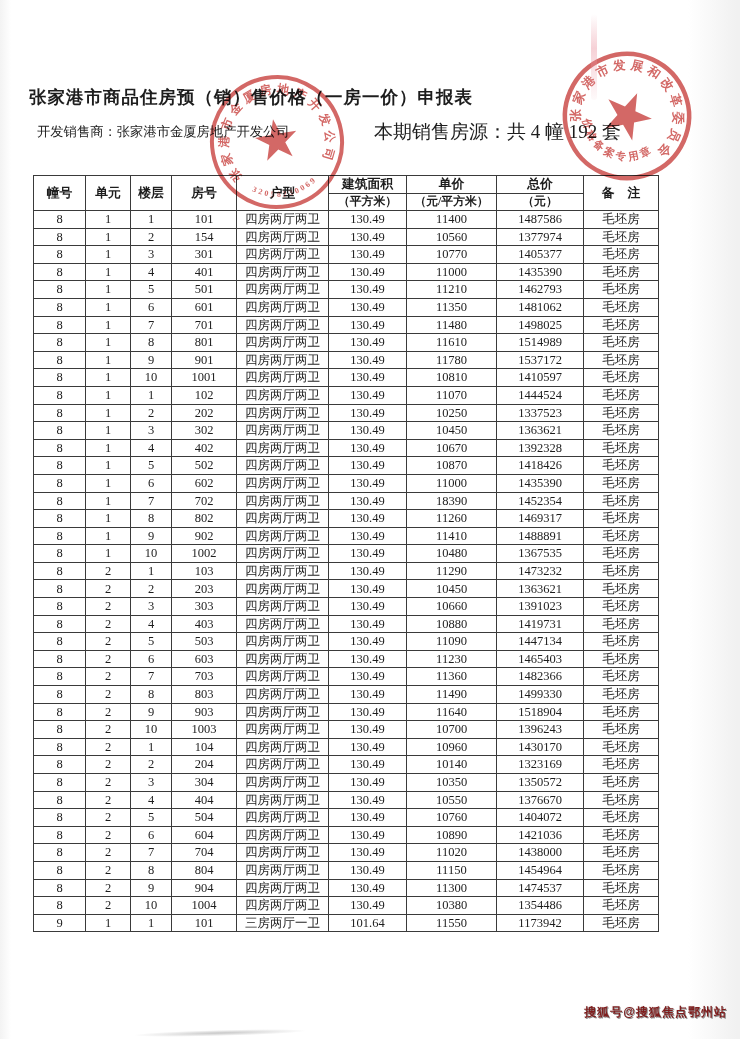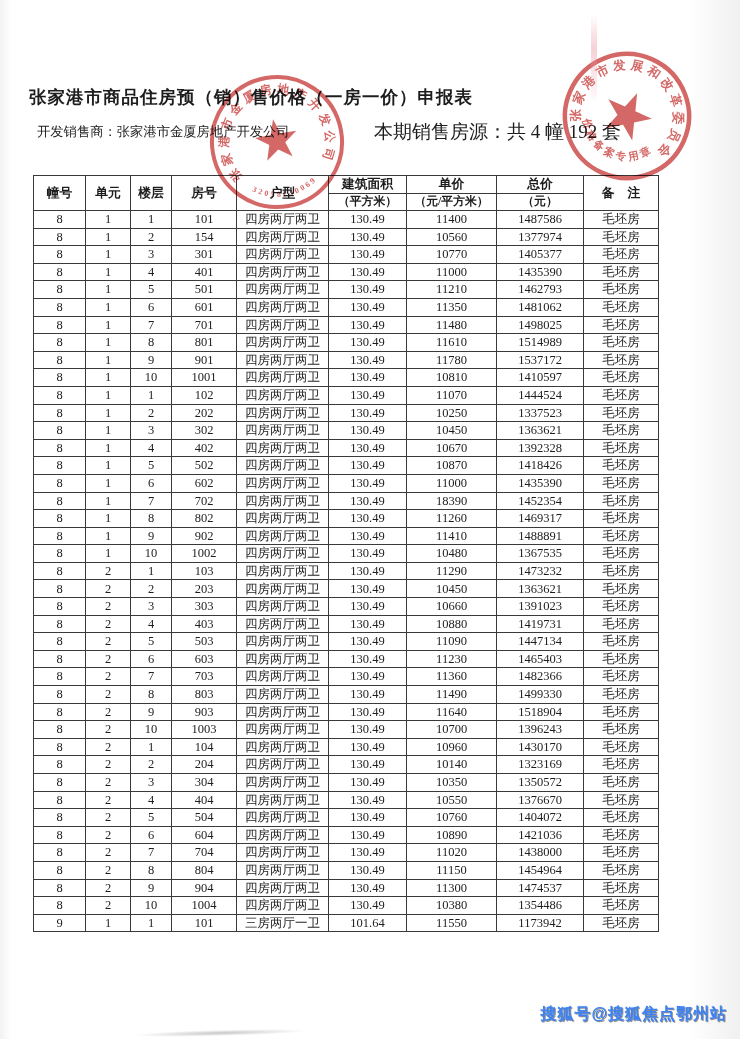--- a/index.html
+++ b/index.html
@@ -32,22 +32,22 @@
   .seal{position:absolute;mix-blend-mode:multiply;opacity:.8;pointer-events:none;}
   .seal text{font-family:"Liberation Serif","DejaVu Serif",serif;font-weight:bold;}
   .streak{
     position:absolute;left:591px;top:14px;width:6px;height:86px;
     background:linear-gradient(180deg,rgba(236,160,170,0),rgba(233,145,158,.42) 40%,rgba(236,160,170,.05));
     border-radius:3px;pointer-events:none;
   }
   .watermark{
     position:absolute;top:1004px;right:13px;
     font-family:"Liberation Sans","DejaVu Sans",sans-serif;
-    font-size:16px;font-weight:bold;letter-spacing:1px;
-    color:#3b82f6;
+    font-size:12px;font-weight:bold;letter-spacing:1px;
+    color:#7f1d1d;
     text-shadow:1px 1px 0 #8f8f8f,-1px -1px 0 #fafafa,0 0 1px #b5b5b5;
   }
   .edge-shadow{
     position:absolute;left:135px;top:1030px;width:170px;height:6px;
     background:radial-gradient(ellipse at center,rgba(110,110,110,.38),rgba(255,255,255,0) 72%);
     transform:rotate(-1.5deg);pointer-events:none;
   }
 </style>
 </head>
 <body>

